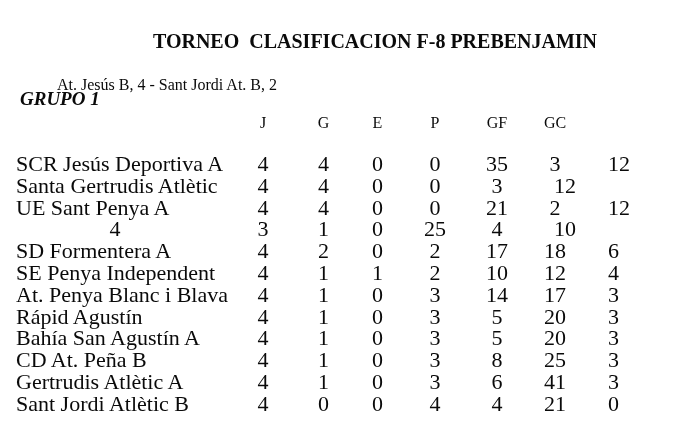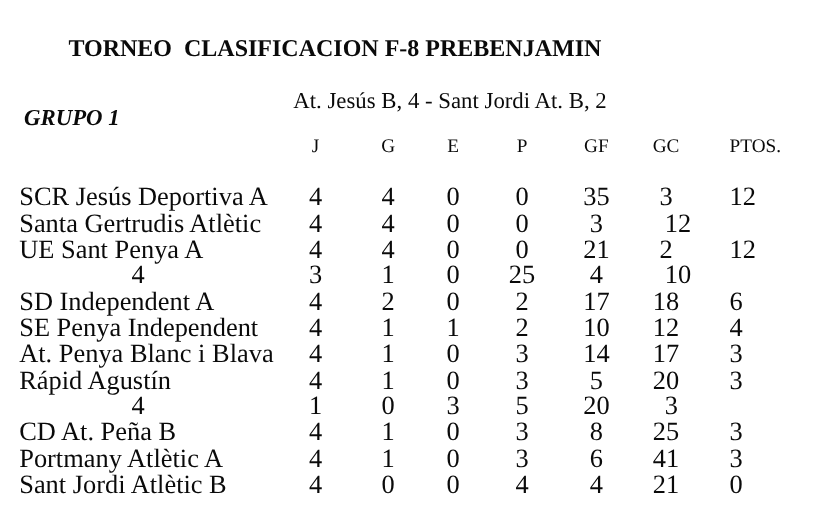--- a/index.html
+++ b/index.html
@@ -14,43 +14,42 @@
     background: #ffffff;
     color: #0a0a0a;
     font-family: "Liberation Serif", "DejaVu Serif", serif;
     overflow: hidden;
   }
   .title {
     position: absolute;
     top: 31px;
     left: 57px;
     right: 0;
-    text-align: left;
+    text-align: center;
     font-size: 20px;
     font-weight: bold;
     white-space: pre;
     line-height: 20px;
   }
   .grupo {
     position: absolute;
     top: 53px;
     left: 20px;
     font-size: 19px;
     font-weight: bold;
     font-style: italic;
     line-height: 20px;
     margin-top: 36px;
   }
   .subtitle {
     position: absolute;
     top: 75px;
     left: 57px;
     right: 0;
-    text-align: center;
-    font-size: 19px;
+    font-size: 16px;
     line-height: 20px;
   }
   .table {
     position: absolute;
     top: 112px;
     left: 0;
     width: 693px;
   }
   .thead, .trow {
     display: grid;
@@ -85,21 +84,20 @@
 
   <div class="table">
     <div class="thead">
       <div class="cell team"></div>
       <div class="cell num">J</div>
       <div class="cell num">G</div>
       <div class="cell num">E</div>
       <div class="cell num">P</div>
       <div class="cell num">GF</div>
       <div class="cell num">GC</div>
-      <div class="cell ptos">PTOS.</div>
     </div>
     <div id="tbody">
   <div class="trow">
     <div class="cell team">SCR Jesús Deportiva A</div>
     <div class="cell num">4</div>
     <div class="cell num">4</div>
     <div class="cell num">0</div>
     <div class="cell num">0</div>
     <div class="cell num">35</div>
     <div class="cell num">3</div>
@@ -131,21 +129,21 @@
     <div class="cell num">4</div>
     <div class="cell num">3</div>
     <div class="cell num">1</div>
     <div class="cell num">0</div>
     <div class="cell num">25</div>
     <div class="cell num">4</div>
     <div class="cell ptos">10</div>
   </div>
 
   <div class="trow">
-    <div class="cell team">SD Independent A</div>
+    <div class="cell team">SD Formentera A</div>
     <div class="cell num">4</div>
     <div class="cell num">2</div>
     <div class="cell num">0</div>
     <div class="cell num">2</div>
     <div class="cell num">17</div>
     <div class="cell num">18</div>
     <div class="cell ptos">6</div>
   </div>
 
   <div class="trow">
@@ -175,20 +173,21 @@
     <div class="cell num">4</div>
     <div class="cell num">1</div>
     <div class="cell num">0</div>
     <div class="cell num">3</div>
     <div class="cell num">5</div>
     <div class="cell num">20</div>
     <div class="cell ptos">3</div>
   </div>
 
   <div class="trow">
+    <div class="cell team">Bahía San Agustín A</div>
     <div class="cell num">4</div>
     <div class="cell num">1</div>
     <div class="cell num">0</div>
     <div class="cell num">3</div>
     <div class="cell num">5</div>
     <div class="cell num">20</div>
     <div class="cell ptos">3</div>
   </div>
 
   <div class="trow">
@@ -196,21 +195,21 @@
     <div class="cell num">4</div>
     <div class="cell num">1</div>
     <div class="cell num">0</div>
     <div class="cell num">3</div>
     <div class="cell num">8</div>
     <div class="cell num">25</div>
     <div class="cell ptos">3</div>
   </div>
 
   <div class="trow">
-    <div class="cell team">Portmany Atlètic A</div>
+    <div class="cell team">Gertrudis Atlètic A</div>
     <div class="cell num">4</div>
     <div class="cell num">1</div>
     <div class="cell num">0</div>
     <div class="cell num">3</div>
     <div class="cell num">6</div>
     <div class="cell num">41</div>
     <div class="cell ptos">3</div>
   </div>
 
   <div class="trow">

